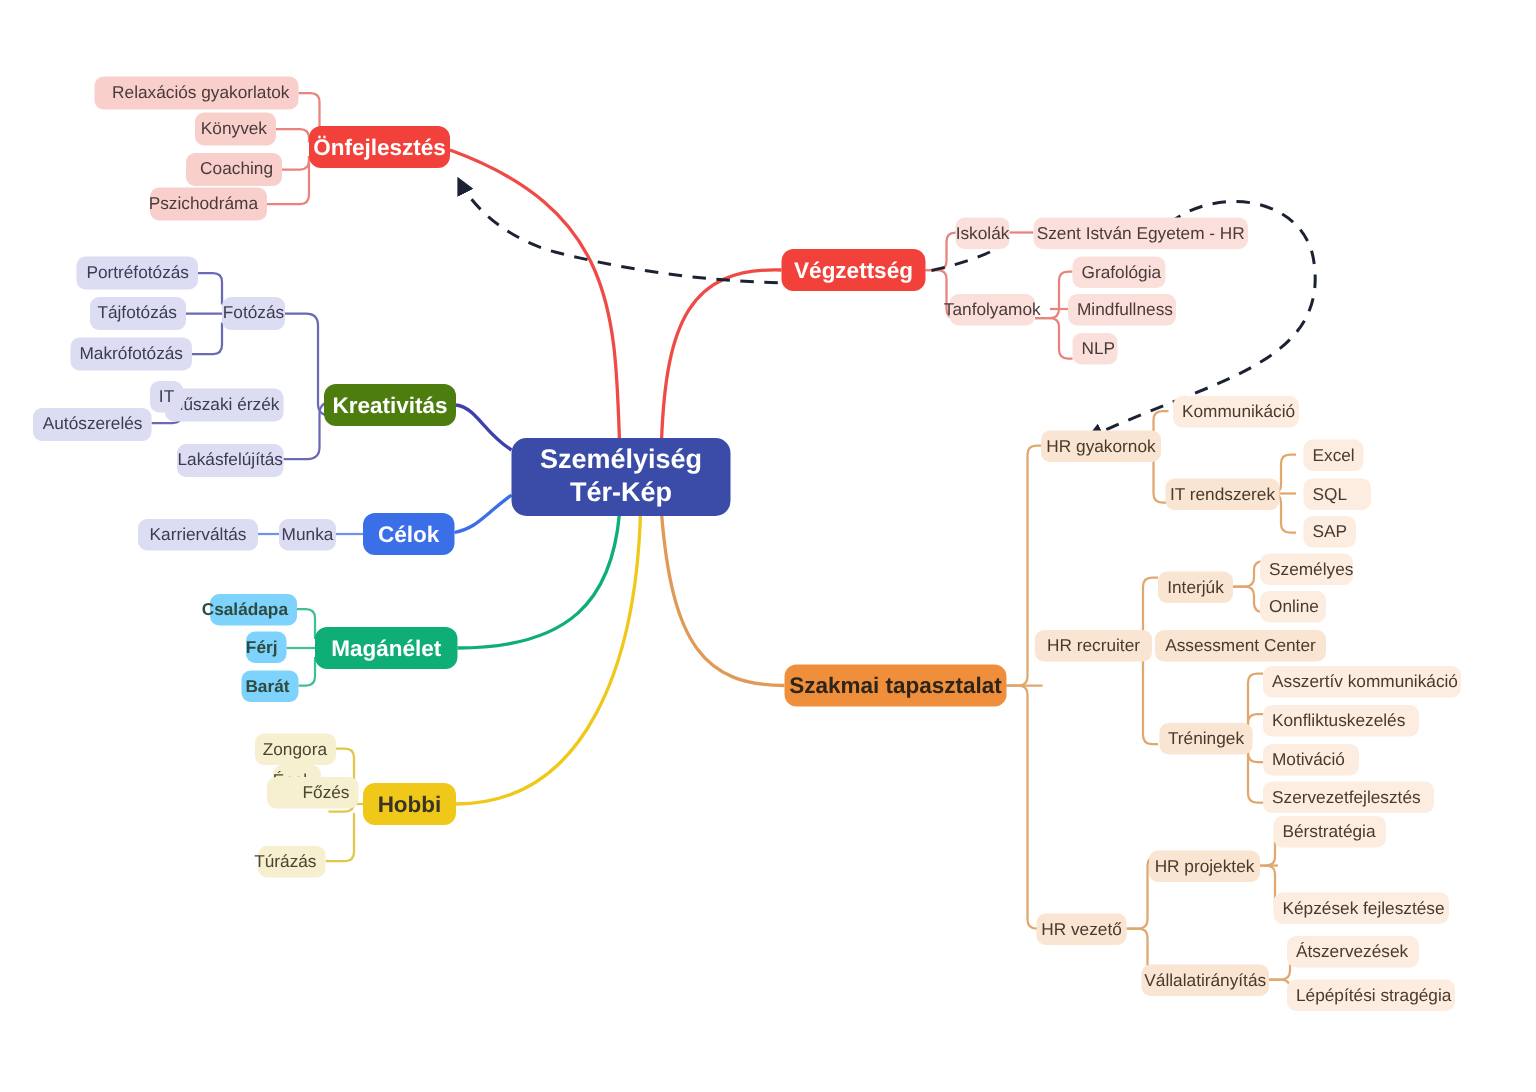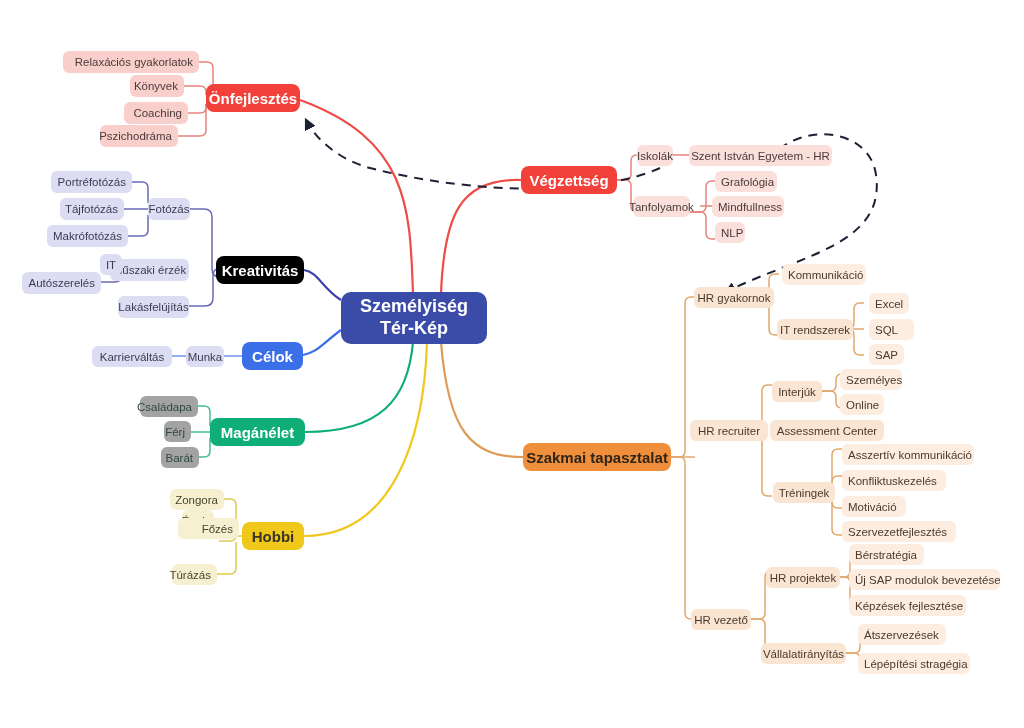--- a/index.html
+++ b/index.html
@@ -11,32 +11,32 @@
   .node{position:absolute;box-sizing:border-box;display:flex;align-items:center;
         justify-content:center;white-space:nowrap;border-radius:7px;}
 
   
   .root{background:#3B4BA8;color:#ffffff;font-size:18px;font-weight:700;
         border-radius:10px;line-height:1.22;text-align:center;flex-direction:column;}
 
   
   .branch{font-size:15px;font-weight:700;border-radius:8px;padding:0 10px;}
   .b-red{background:#F2413B;color:#ffffff;}
-  .b-indigo{background:#000000;color:#ffffff;text-align:right;}
+  .b-indigo{background:#4d7c0f;color:#ffffff;text-align:right;}
   .b-blue{background:#3B6FE8;color:#ffffff;}
   .b-green{background:#10AE77;color:#ffffff;}
   .b-yellow{background:#EFC81A;color:#3a3326;}
   .b-orange{background:#EF8F3C;color:#2e2418;}
 
   
   .chip{font-size:11.5px;border-radius:6px;padding:0 6px;font-weight:400;}
   .c-pinkmid{background:#F8CFCB;color:#4a3b3b;}
   .c-pinklt{background:#FBDFDB;color:#4a3b3b;}
   .c-lav{background:#DCDCF2;color:#3b3b55;}
-  .c-mint{background:#a3a3a3;color:#2f4a41;}
+  .c-mint{background:#7dd3fc;color:#2f4a41;font-weight:bold;}
   .c-cream{background:#F6EFD0;color:#4a452f;}
   .c-peach{background:#FAE4D2;color:#4a3a2c;}
   .c-peachlt{background:#FCEDE0;color:#4a3a2c;}
   .tleft{justify-content:flex-end;}
   .tright{justify-content:flex-start;}
 </style>
 </head>
 <body>
 
 <div id="canvas">
@@ -209,19 +209,18 @@
   <div class="node chip c-peach" style="left:770px;top:420px;width:114px;height:21px;">Assessment Center</div>
   <div class="node chip c-peach" style="left:773px;top:482px;width:62px;height:21px;">Tréningek</div>
   <div class="node chip c-peachlt tright" style="left:842px;top:444px;width:132px;height:21px;">Asszertív kommunikáció</div>
   <div class="node chip c-peachlt tright" style="left:842px;top:470px;width:104px;height:21px;">Konfliktuskezelés</div>
   <div class="node chip c-peachlt tright" style="left:842px;top:496px;width:64px;height:21px;">Motiváció</div>
   <div class="node chip c-peachlt tright" style="left:842px;top:521px;width:114px;height:21px;">Szervezetfejlesztés</div>
 
   <div class="node chip c-peach" style="left:691px;top:609px;width:60px;height:21px;">HR vezető</div>
   <div class="node chip c-peach" style="left:766px;top:567px;width:74px;height:21px;">HR projektek</div>
   <div class="node chip c-peachlt tright" style="left:849px;top:544px;width:75px;height:21px;">Bérstratégia</div>
-  <div class="node chip c-peachlt tright" style="left:849px;top:569px;width:151px;height:21px;">Új SAP modulok bevezetése</div>
   <div class="node chip c-peachlt tright" style="left:849px;top:595px;width:117px;height:21px;">Képzések fejlesztése</div>
   <div class="node chip c-peach" style="left:761px;top:643px;width:85px;height:21px;">Vállalatirányítás</div>
   <div class="node chip c-peachlt tright" style="left:858px;top:624px;width:88px;height:21px;">Átszervezések</div>
   <div class="node chip c-peachlt tright" style="left:858px;top:653px;width:112px;height:21px;">Lépépítési stragégia</div>
 
 </div>
 
 </body></html>

